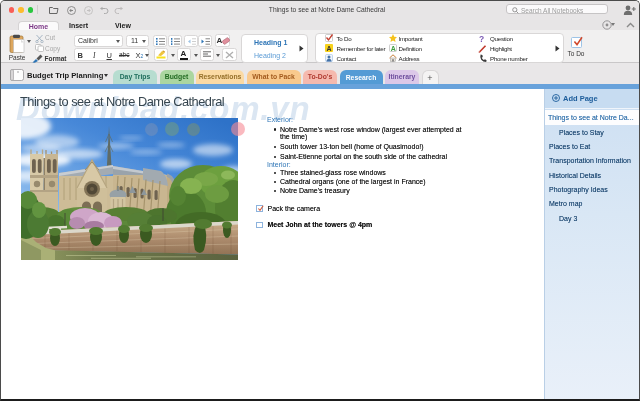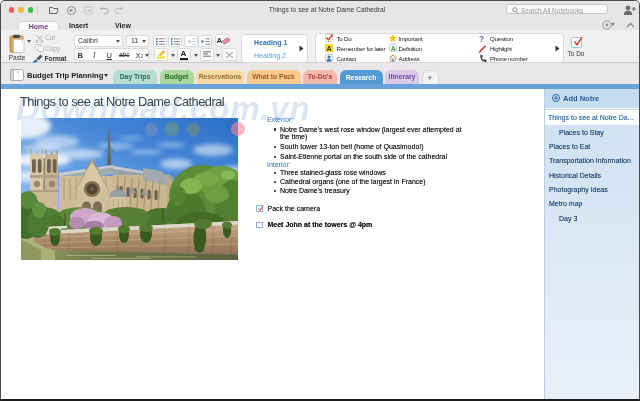--- a/index.html
+++ b/index.html
@@ -496,21 +496,21 @@
   <div class="bodyline" style="left:266.5px;top:204px">Pack the camera</div>
   <div class="cb" style="left:255px;top:220.6px;width:6.5px;height:6.5px"></div>
   <div class="bodyline" style="left:266.5px;top:220.3px;font-weight:bold">Meet John at the towers @ 4pm</div>
 
   <div id="sidebar">
     <div class="abs" style="left:0;top:0;width:96px;height:19.5px;background:#c7dcf1;border-bottom:1px solid #f0f5fb"></div>
     <svg class="abs" style="left:7px;top:4.8px" width="8" height="8" viewBox="0 0 8 8">
         <circle cx="4" cy="4" r="3.5" fill="none" stroke="#1d5d9b" stroke-width="0.9"></circle>
         <path d="M4 2 V6 M2 4 H6" stroke="#1d5d9b" stroke-width="0.9"></path>
       </svg>
-    <div class="abs" style="left:18px;top:4.8px;font-size:7.5px;font-weight:bold;color:#1d5d9b">Add Notre</div>
+    <div class="abs" style="left:18px;top:4.8px;font-size:7.5px;font-weight:bold;color:#1d5d9b">Add Page</div>
     <div class="srow" style="top:21.3px;background:#fdfdfe;color:#2e75b6;padding-left:3px;line-height:16px">Things to see at Notre Da...</div>
     <div class="srow" style="top:36.8px;padding-left:14px">Places to Stay</div>
     <div class="srow" style="top:51.1px;padding-left:4px">Places to Eat</div>
     <div class="srow" style="top:65.4px;padding-left:4px">Transportation Information</div>
     <div class="srow" style="top:79.7px;padding-left:4px">Historical Details</div>
     <div class="srow" style="top:94px;padding-left:4px">Photography Ideas</div>
     <div class="srow" style="top:108.3px;padding-left:4px">Metro map</div>
     <div class="srow" style="top:122.6px;padding-left:14px">Day 3</div>
   </div>
 </div>

